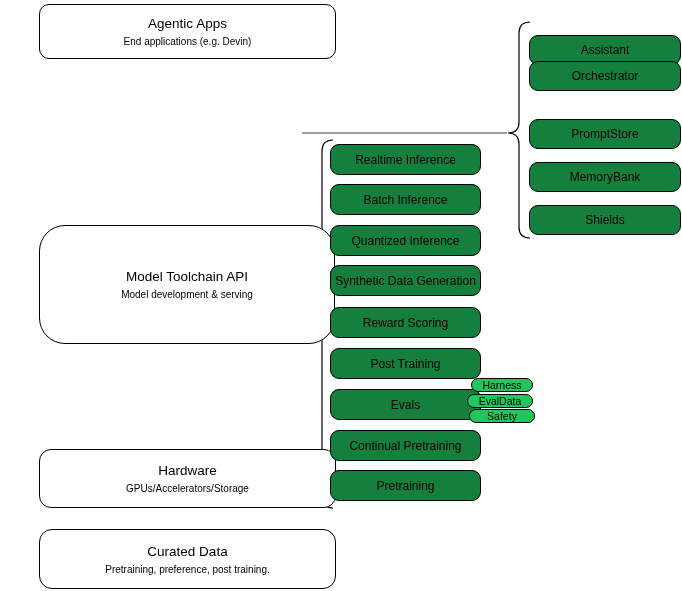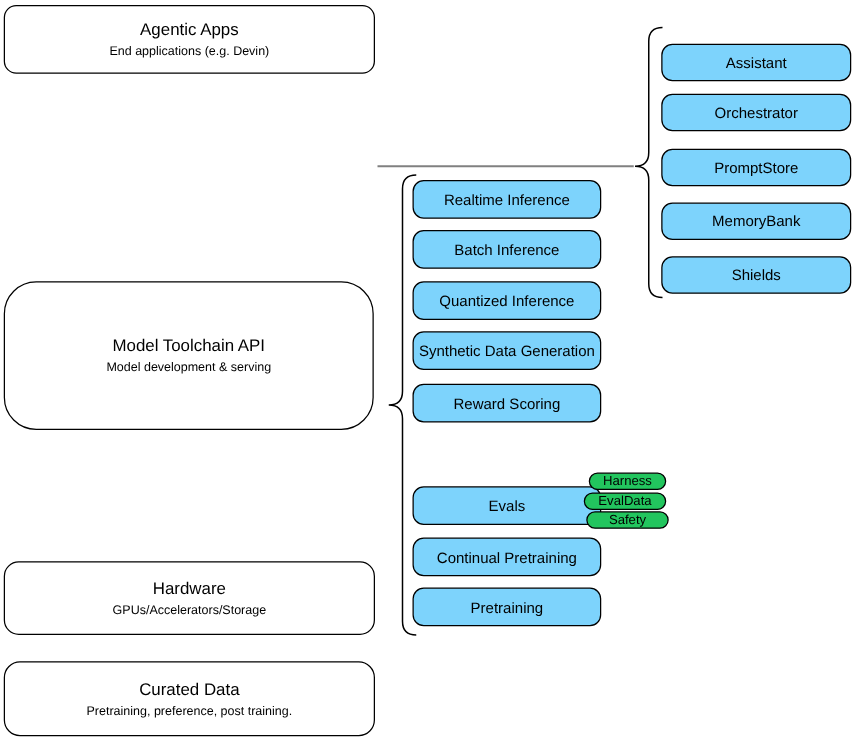--- a/index.html
+++ b/index.html
@@ -25,38 +25,39 @@
   .box {
     position: absolute;
     box-sizing: border-box;
     border: 1px solid #000000;
     background: #ffffff;
     display: flex;
     flex-direction: column;
     justify-content: center;
     align-items: center;
     text-align: center;
+    margin-left: 36px;
   }
   .box .t {
     font-size: 13.5px;
     line-height: 17px;
     white-space: nowrap;
   }
   .box .s {
     font-size: 10px;
     line-height: 12px;
     margin-top: 4px;
     white-space: nowrap;
   }
   .node {
     position: absolute;
     box-sizing: border-box;
     border: 1px solid #000000;
     border-radius: 9px;
-    background: #7dd3fc;
+    background: #15803d;
     display: flex;
     justify-content: center;
     align-items: center;
     text-align: center;
     font-size: 12px;
     white-space: nowrap;
   }
   .tag {
     position: absolute;
     box-sizing: border-box;
@@ -105,27 +106,28 @@
   <div class="box" style="left:3px; top:529px; width:297px; height:60px; border-radius:13px;">
     <div class="t">Curated Data</div>
     <div class="s">Pretraining, preference, post training.</div>
   </div>
 
   <div class="node mid" style="left:330px; top:144px; width:151px; height:31px;text-align:right;">Realtime Inference</div>
   <div class="node mid" style="left:330px; top:184px; width:151px; height:31px;">Batch Inference</div>
   <div class="node mid" style="left:330px; top:225px; width:151px; height:31px;">Quantized Inference</div>
   <div class="node mid" style="left:330px; top:265px; width:151px; height:31px;">Synthetic Data Generation</div>
   <div class="node mid" style="left:330px; top:307px; width:151px; height:31px;">Reward Scoring</div>
+  <div class="node mid" style="left:330px; top:348px; width:151px; height:31px;">Post Training</div>
   <div class="node mid" style="left:330px; top:389px; width:151px; height:31px;">Evals</div>
   <div class="node mid" style="left:330px; top:430px; width:151px; height:31px;">Continual Pretraining</div>
   <div class="node mid" style="left:330px; top:470px; width:151px; height:31px;">Pretraining</div>
 
   <div class="tag" style="left:471px; top:378px; width:62px; height:14px;">Harness</div>
   <div class="tag" style="left:467px; top:394px; width:66px; height:14px;">EvalData</div>
   <div class="tag" style="left:469px; top:409px; width:66px; height:14px;">Safety</div>
 
   <div class="node" style="left:529px; top:35px; width:152px; height:30px;">Assistant</div>
-  <div class="node" style="left:529px; top:75px; width:152px; height:30px;">Orchestrator</div>
+  <div class="node" style="left:529px; top:61px; width:152px; height:30px;">Orchestrator</div>
   <div class="node" style="left:529px; top:119px; width:152px; height:30px;">PromptStore</div>
   <div class="node" style="left:529px; top:162px; width:152px; height:30px;">MemoryBank</div>
   <div class="node" style="left:529px; top:205px; width:152px; height:30px;">Shields</div>
 
 </div>
 
 </body></html>

